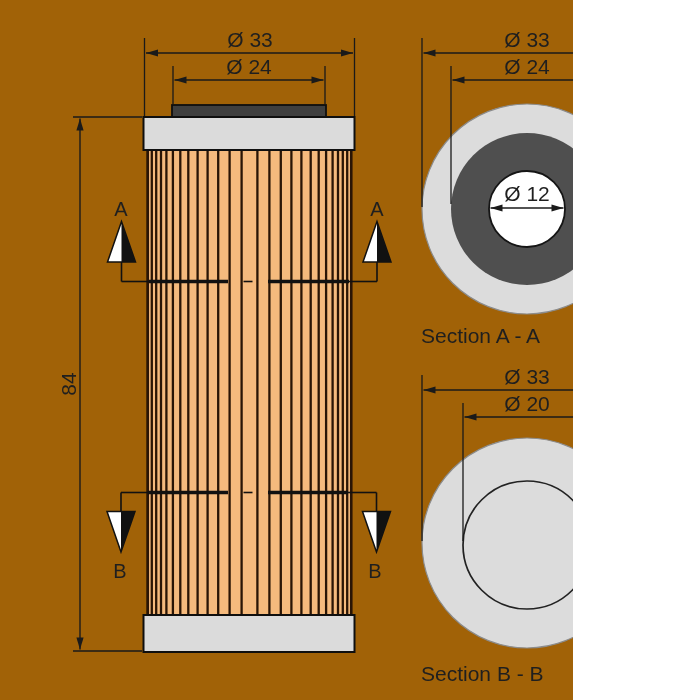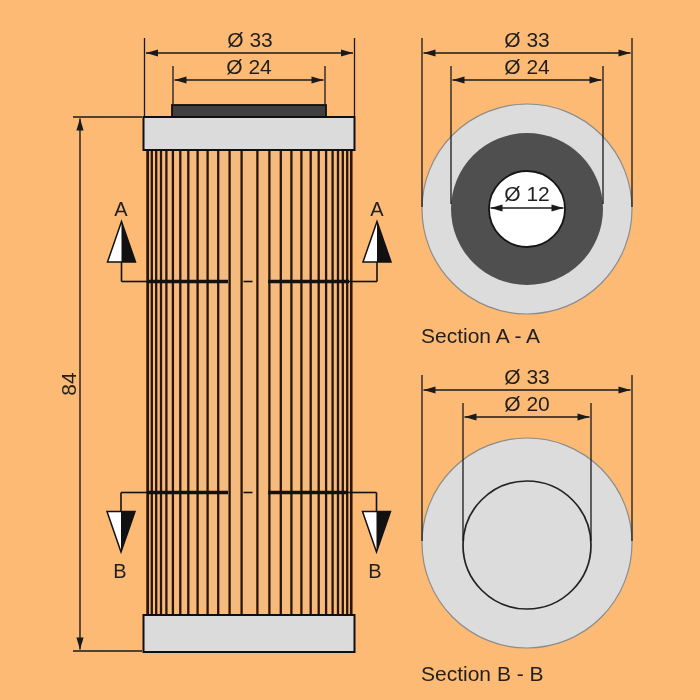--- a/index.html
+++ b/index.html
@@ -1,16 +1,16 @@
 <!DOCTYPE html>
 <html><head>
 <meta charset="utf-8">
 <style>
   html,body{margin:0;padding:0;background:#ffffff;}
-  #canvas{position:relative;width:700px;height:700px;background:#fdba74;overflow:hidden;}
+  #canvas{position:relative;width:573px;height:700px;background:#a16207;overflow:hidden;}
   svg{display:block;}
   text{font-family:"Liberation Sans","DejaVu Sans",sans-serif;fill:#1f1f1f;}
   .dimtxt{font-size:21px;}
   .marktxt{font-size:20px;}
   .titletxt{font-size:21px;}
   .ext{stroke:#1a1a1a;stroke-width:1.3;fill:none;}
   .dim{stroke:#1a1a1a;stroke-width:1.4;fill:none;}
   .cutthin{stroke:#111;stroke-width:1.6;fill:none;}
   .cutthick{stroke:#111;stroke-width:3.6;fill:none;}
   .pleat{stroke:#2a1505;stroke-width:2.3;}

